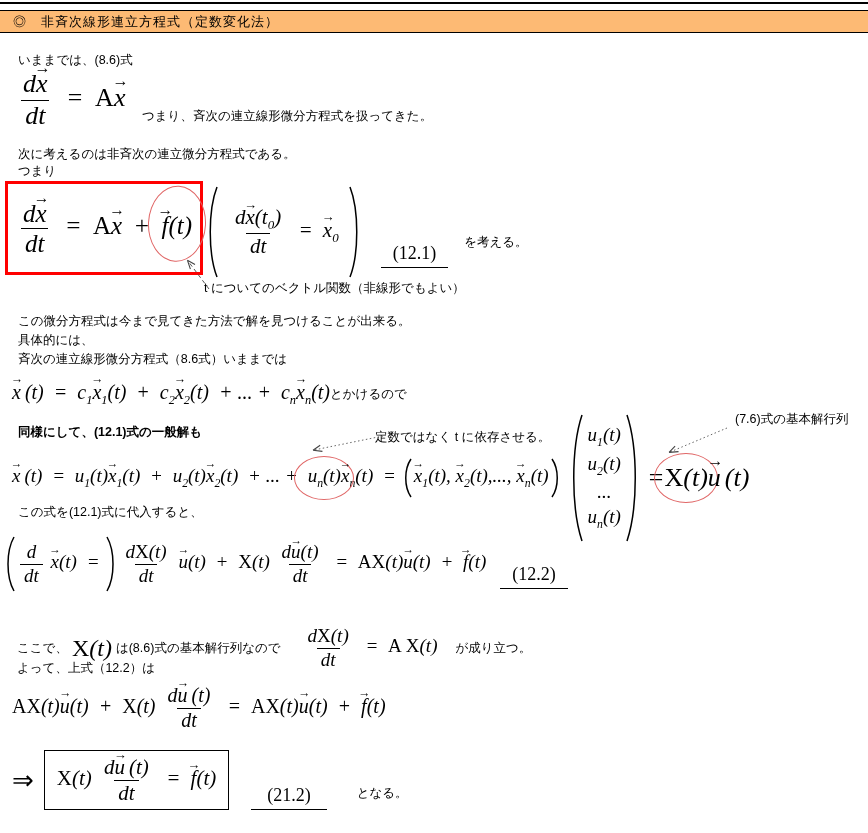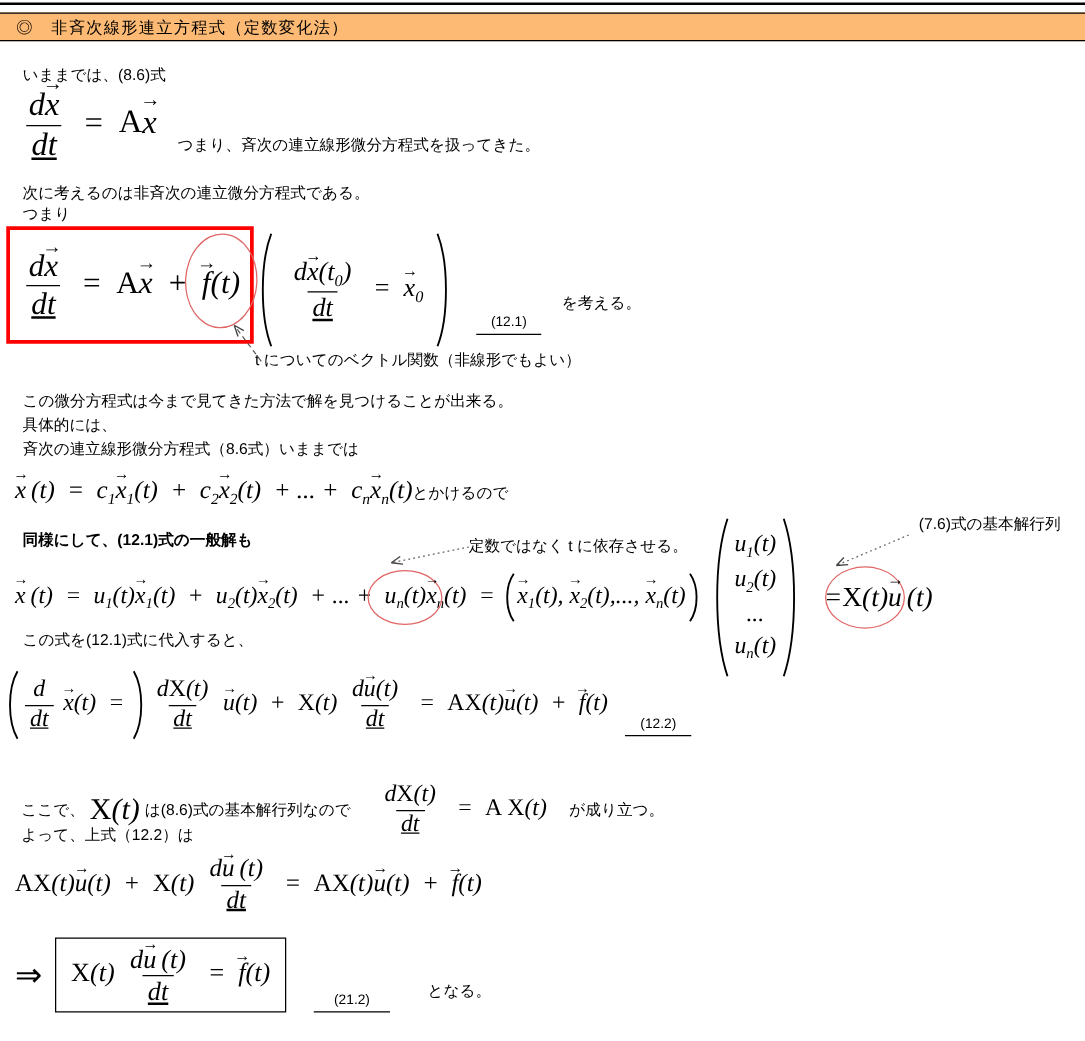--- a/index.html
+++ b/index.html
@@ -11,33 +11,33 @@
   .title{font-size:13px;padding-left:13px;letter-spacing:1px;}
   .txt{position:absolute;font-size:12.5px;line-height:16px;white-space:nowrap;text-align:right;}
   .txtinline{font-size:12.5px;white-space:nowrap;}
   .eqrow{position:absolute;display:flex;align-items:center;}
   .m{font-family:"Liberation Serif",serif;font-style:italic;white-space:nowrap;}
   .m .rm{font-style:normal;}
   .op{margin:0 5px;}
   .sp{margin-left:4px;}
   .frac{display:inline-flex;flex-direction:column;align-items:center;vertical-align:middle;margin:0 3px;}
   .fr{display:block;padding:1px 4px;line-height:1.08;text-align:center;}
-  .den{border-top:1.6px solid #000;text-decoration:underline;}
+  .den{border-top:1.6px solid #000;}
   .vec{position:relative;display:inline-block;}
   .vec .ar{position:absolute;left:55%;top:-0.62em;transform:translateX(-50%);
            font-size:0.62em;font-style:normal;line-height:1;}
   sub{font-size:0.62em;}
   .redbox{position:absolute;left:5px;top:181px;width:192px;height:88px;border:3px solid #ff0000;
           display:flex;align-items:center;justify-content:center;}
   .circwrap{position:relative;display:inline-block;}
   .oval{position:absolute;left:50%;top:50%;transform:translate(-50%,-50%);
         border:1.8px solid #e06666;border-radius:50%;pointer-events:none;}
   .par path{fill:none;stroke:#000;stroke-width:1.5;}
   .par{flex:none;}
-  .eqlabel{align-self:flex-end;font-family:Liberation Sans, sans-serif;font-size:11px;
+  .eqlabel{align-self:flex-end;font-family:Liberation Serif, serif;font-size:18px;
            border-bottom:1px solid #000;padding:0 12px 3px;white-space:nowrap;text-align:right;}
   .colv{display:flex;flex-direction:column;align-items:center;row-gap:3px;
         font-family:"Liberation Serif",serif;font-style:italic;font-size:19px;margin:0 3px;}
   .blackbox{border:1.6px solid #000;padding:4px 12px;display:flex;align-items:center;margin-left:10px;}
   .overlay{position:absolute;left:0;top:0;pointer-events:none;}
   .dash{stroke:#555;stroke-width:1;stroke-dasharray:4 3;fill:none;}
   .dot{stroke:#666;stroke-width:1;stroke-dasharray:1.5 2.5;fill:none;}
   .bold{font-weight:bold;}
 </style>
 </head>
@@ -155,21 +155,21 @@
       </svg>
     <span class="colv">
       <span><span>u</span><sub>1</sub><span>(t)</span></span>
       <span><span>u</span><sub>2</sub><span>(t)</span></span>
       <span><span>...</span></span>
       <span><span>u</span><sub>n</sub><span>(t)</span></span>
     </span>
     <svg class="par" width="17" height="132" viewBox="0 0 17 132">
         <path d="M3 3 C 14 36 14 96 3 129"></path>
       </svg>
-    <span class="m" style="font-size:22px;margin-left:18px">
+    <span class="m" style="font-size:26px;margin-left:6px">
       <span>=</span><span class="circwrap"><span class="rm">X</span><span>(t)</span><span class="oval" style="width:62px;height:48px"></span></span><span class="vec"><span class="ar">→</span><span>u</span></span><span class="sp">(t)</span>
     </span>
   </div>
 
   <div class="txt" style="left:18px;top:504px">この式を(12.1)式に代入すると、</div>
 
   <div class="eqrow" style="left:3px;top:533px;height:62px">
     <svg class="par" width="14" height="58" viewBox="0 0 14 58">
         <path d="M11 2 C 3 16 3 42 11 56"></path>
       </svg>

